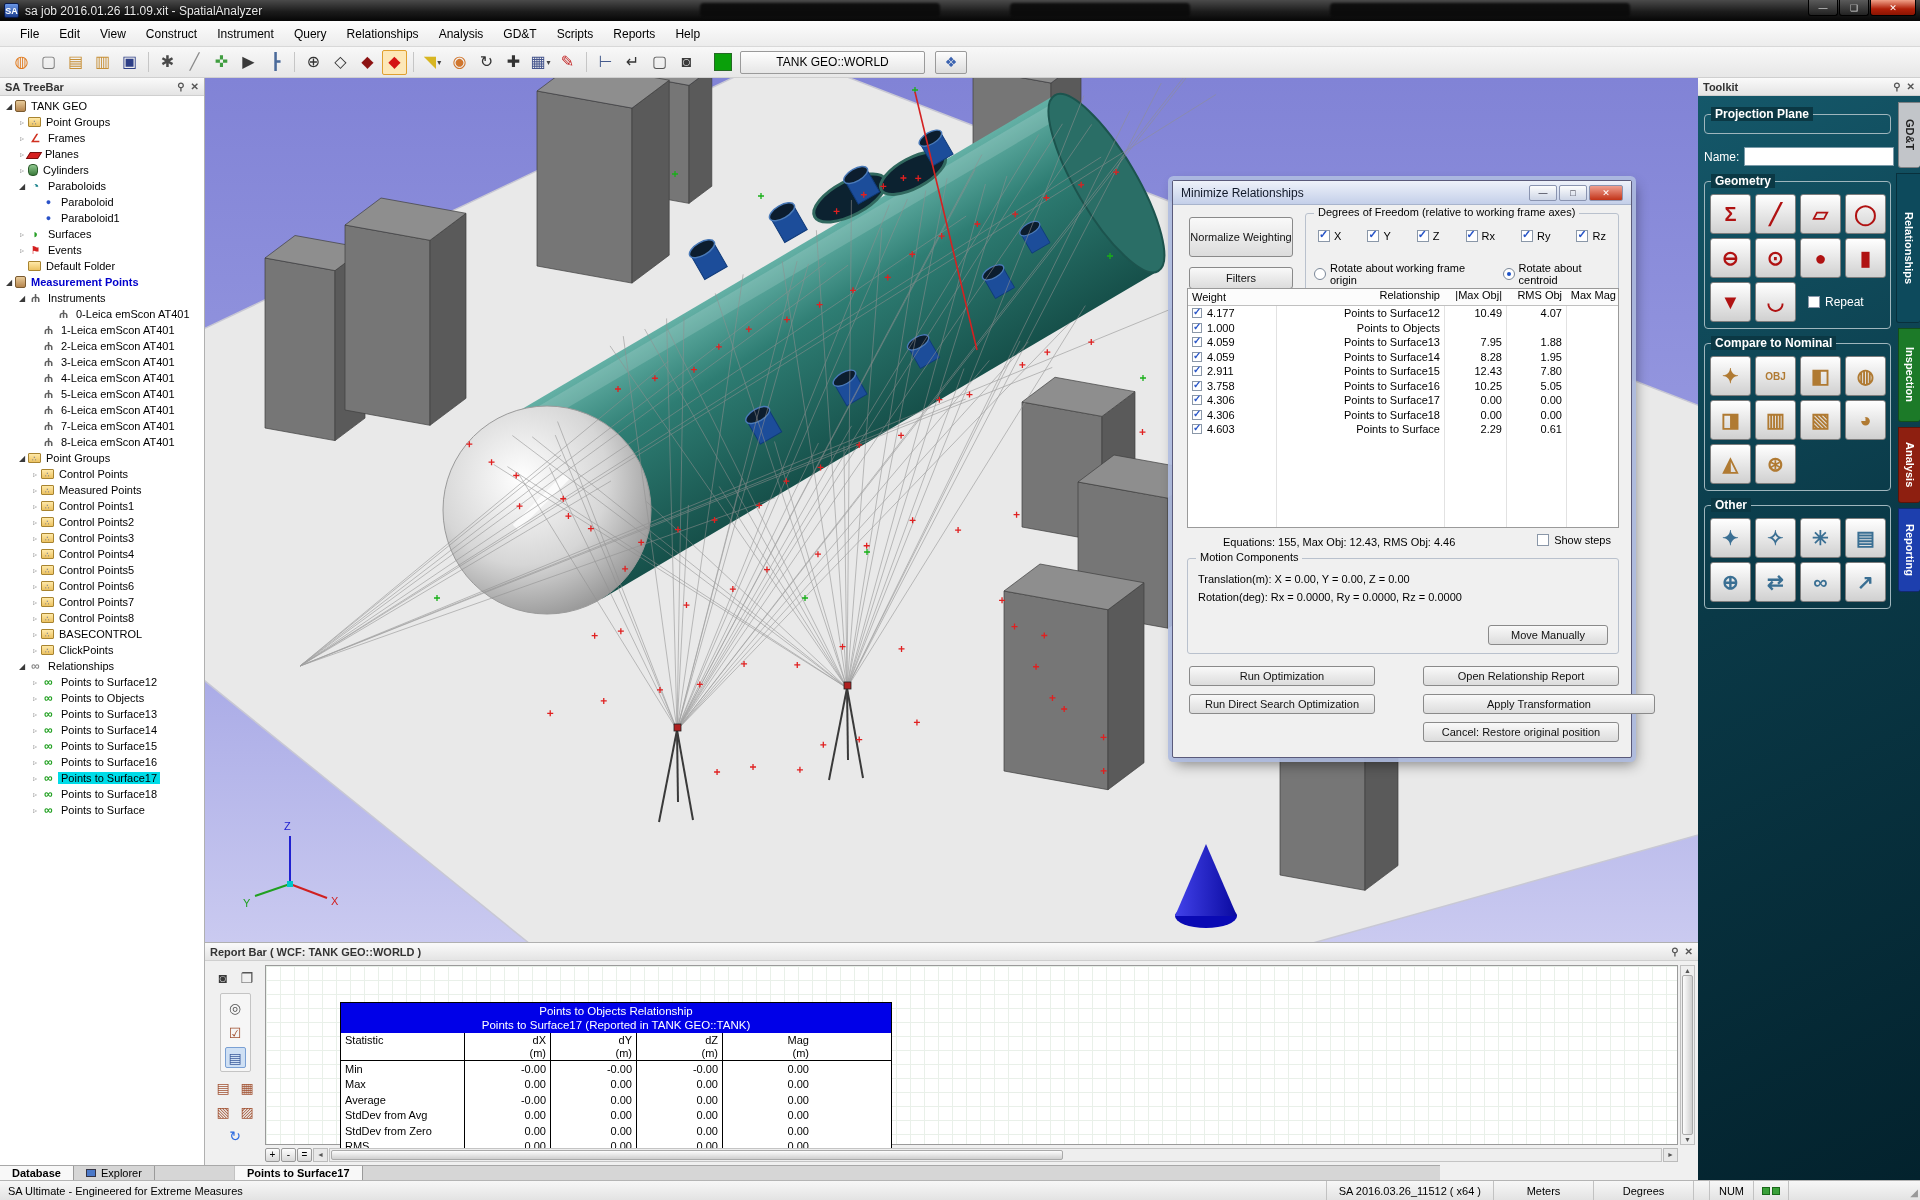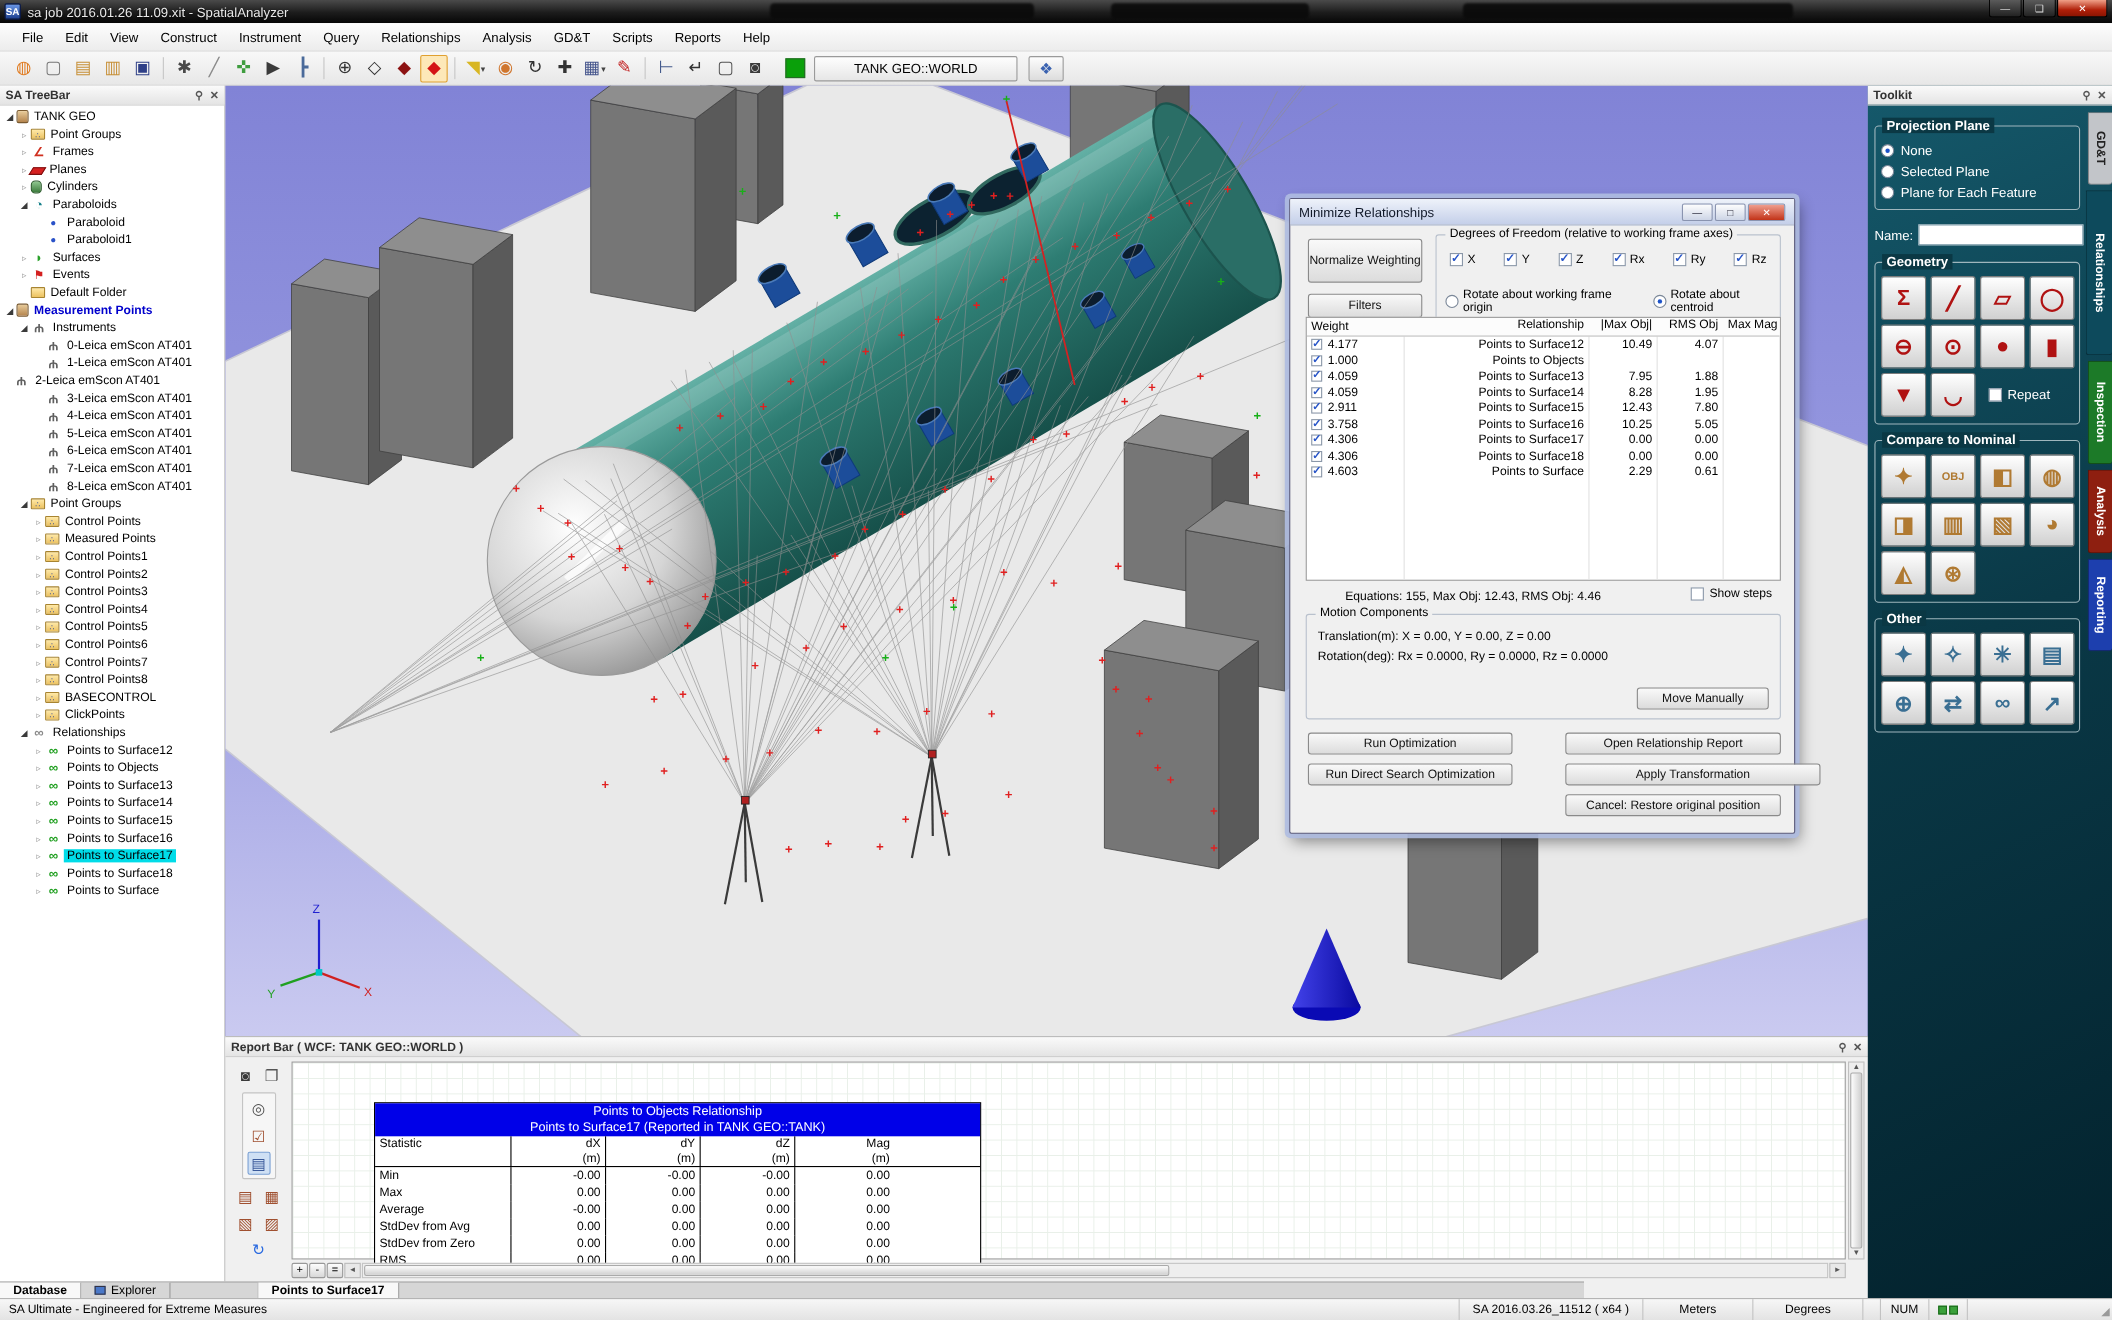--- a/index.html
+++ b/index.html
@@ -348,31 +348,31 @@
         <div class="tree-row" style="padding-left: 3px;">
           <span class="tree-exp open">◢</span>
           <span class="tree-ic ic-job"></span>
           <span class="tree-lbl bold-blue">Measurement Points</span>
         </div>
         <div class="tree-row" style="padding-left: 16px;">
           <span class="tree-exp open">◢</span>
           <span class="tree-ic ic-instrument"></span>
           <span class="tree-lbl">Instruments</span>
         </div>
-        <div class="tree-row" style="padding-left: 29px;">
+        <div class="tree-row" style="padding-left: 44px;">
           <span class="tree-exp"></span>
           <span class="tree-ic ic-instrument"></span>
           <span class="tree-lbl">0-Leica emScon AT401</span>
         </div>
         <div class="tree-row" style="padding-left: 29px;">
           <span class="tree-exp"></span>
           <span class="tree-ic ic-instrument"></span>
           <span class="tree-lbl">1-Leica emScon AT401</span>
         </div>
-        <div class="tree-row" style="">
+        <div class="tree-row" style="padding-left: 29px;">
           <span class="tree-exp"></span>
           <span class="tree-ic ic-instrument"></span>
           <span class="tree-lbl">2-Leica emScon AT401</span>
         </div>
         <div class="tree-row" style="padding-left: 29px;">
           <span class="tree-exp"></span>
           <span class="tree-ic ic-instrument"></span>
           <span class="tree-lbl">3-Leica emScon AT401</span>
         </div>
         <div class="tree-row" style="padding-left: 29px;">
@@ -960,34 +960,20 @@
     <div class="panel-head">
       <span>Toolkit</span>
       <span class="ph-ctrl">
         <span>⚲</span>
         <span>✕</span>
       </span>
     </div>
     <div class="tk-body">
       <div class="tk-group">
         <span class="tk-glbl">Projection Plane</span>
-        <div id="pp-opts">
-            <div class="tk-radio-row">
-              <span class="rd on"></span>
-              <span>None</span>
-            </div>
-            <div class="tk-radio-row">
-              <span class="rd"></span>
-              <span>Selected Plane</span>
-            </div>
-            <div class="tk-radio-row">
-              <span class="rd"></span>
-              <span>Plane for Each Feature</span>
-            </div>
-          </div>
       </div>
       <div class="tk-name-row">
         <span>Name:</span>
         <input class="tk-name-input" value="" style="">
         <span class="tk-x">X</span>
       </div>
       <div id="tk-sections">
           <div class="tk-group">
             <span class="tk-glbl">Geometry</span>
             <div class="tk-grid">

